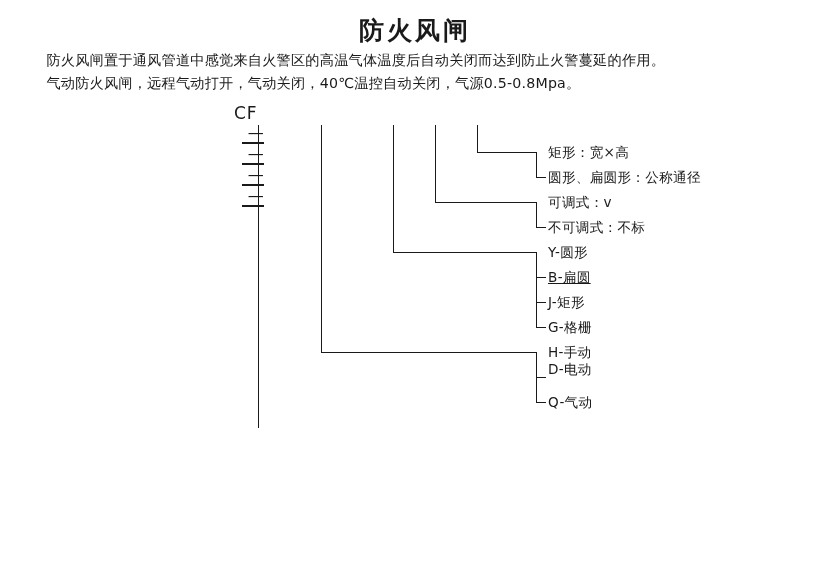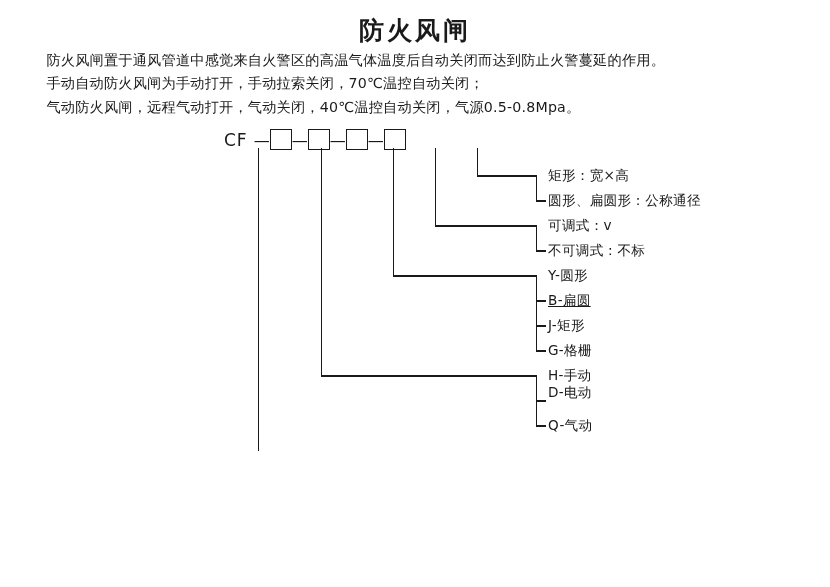--- a/index.html
+++ b/index.html
@@ -49,25 +49,26 @@
   
   .diagram {
     position: relative;
     width: 794px;
     height: 258px;
     margin-top: 8px;
   }
   .code-row {
     position: absolute;
     top: 0;
-    left: 206px;
+    left: 216px;
     display: flex;
     align-items: flex-end;
     height: 24px;
     font-size: 16px;
+    flex-direction: column;
   }
   .code-cf {
     font-size: 17px;
     letter-spacing: 1px;
     margin-right: 6px;
   }
   .dash {
     width: 16px;
     text-align: center;
     font-size: 16px;
@@ -93,21 +94,20 @@
 </style>
 </head>
 <body>
 
 <div class="page">
 
   <div class="title">防火风闸</div>
 
   <div class="body-text">
     <p>防火风闸置于通风管道中感觉来自火警区的高温气体温度后自动关闭而达到防止火警蔓延的作用。</p>
-    <p>手动自动防火风闸为手动打开，手动拉索关闭，70℃温控自动关闭；</p>
     <p>气动防火风闸，远程气动打开，气动关闭，40℃温控自动关闭，气源0.5-0.8Mpa。</p>
   </div>
 
   <div class="diagram">
 
     <div class="code-row">
       <span class="code-cf">CF</span>
       <span class="dash">—</span>
       <span class="slot"></span>
       <span class="dash">—</span>

